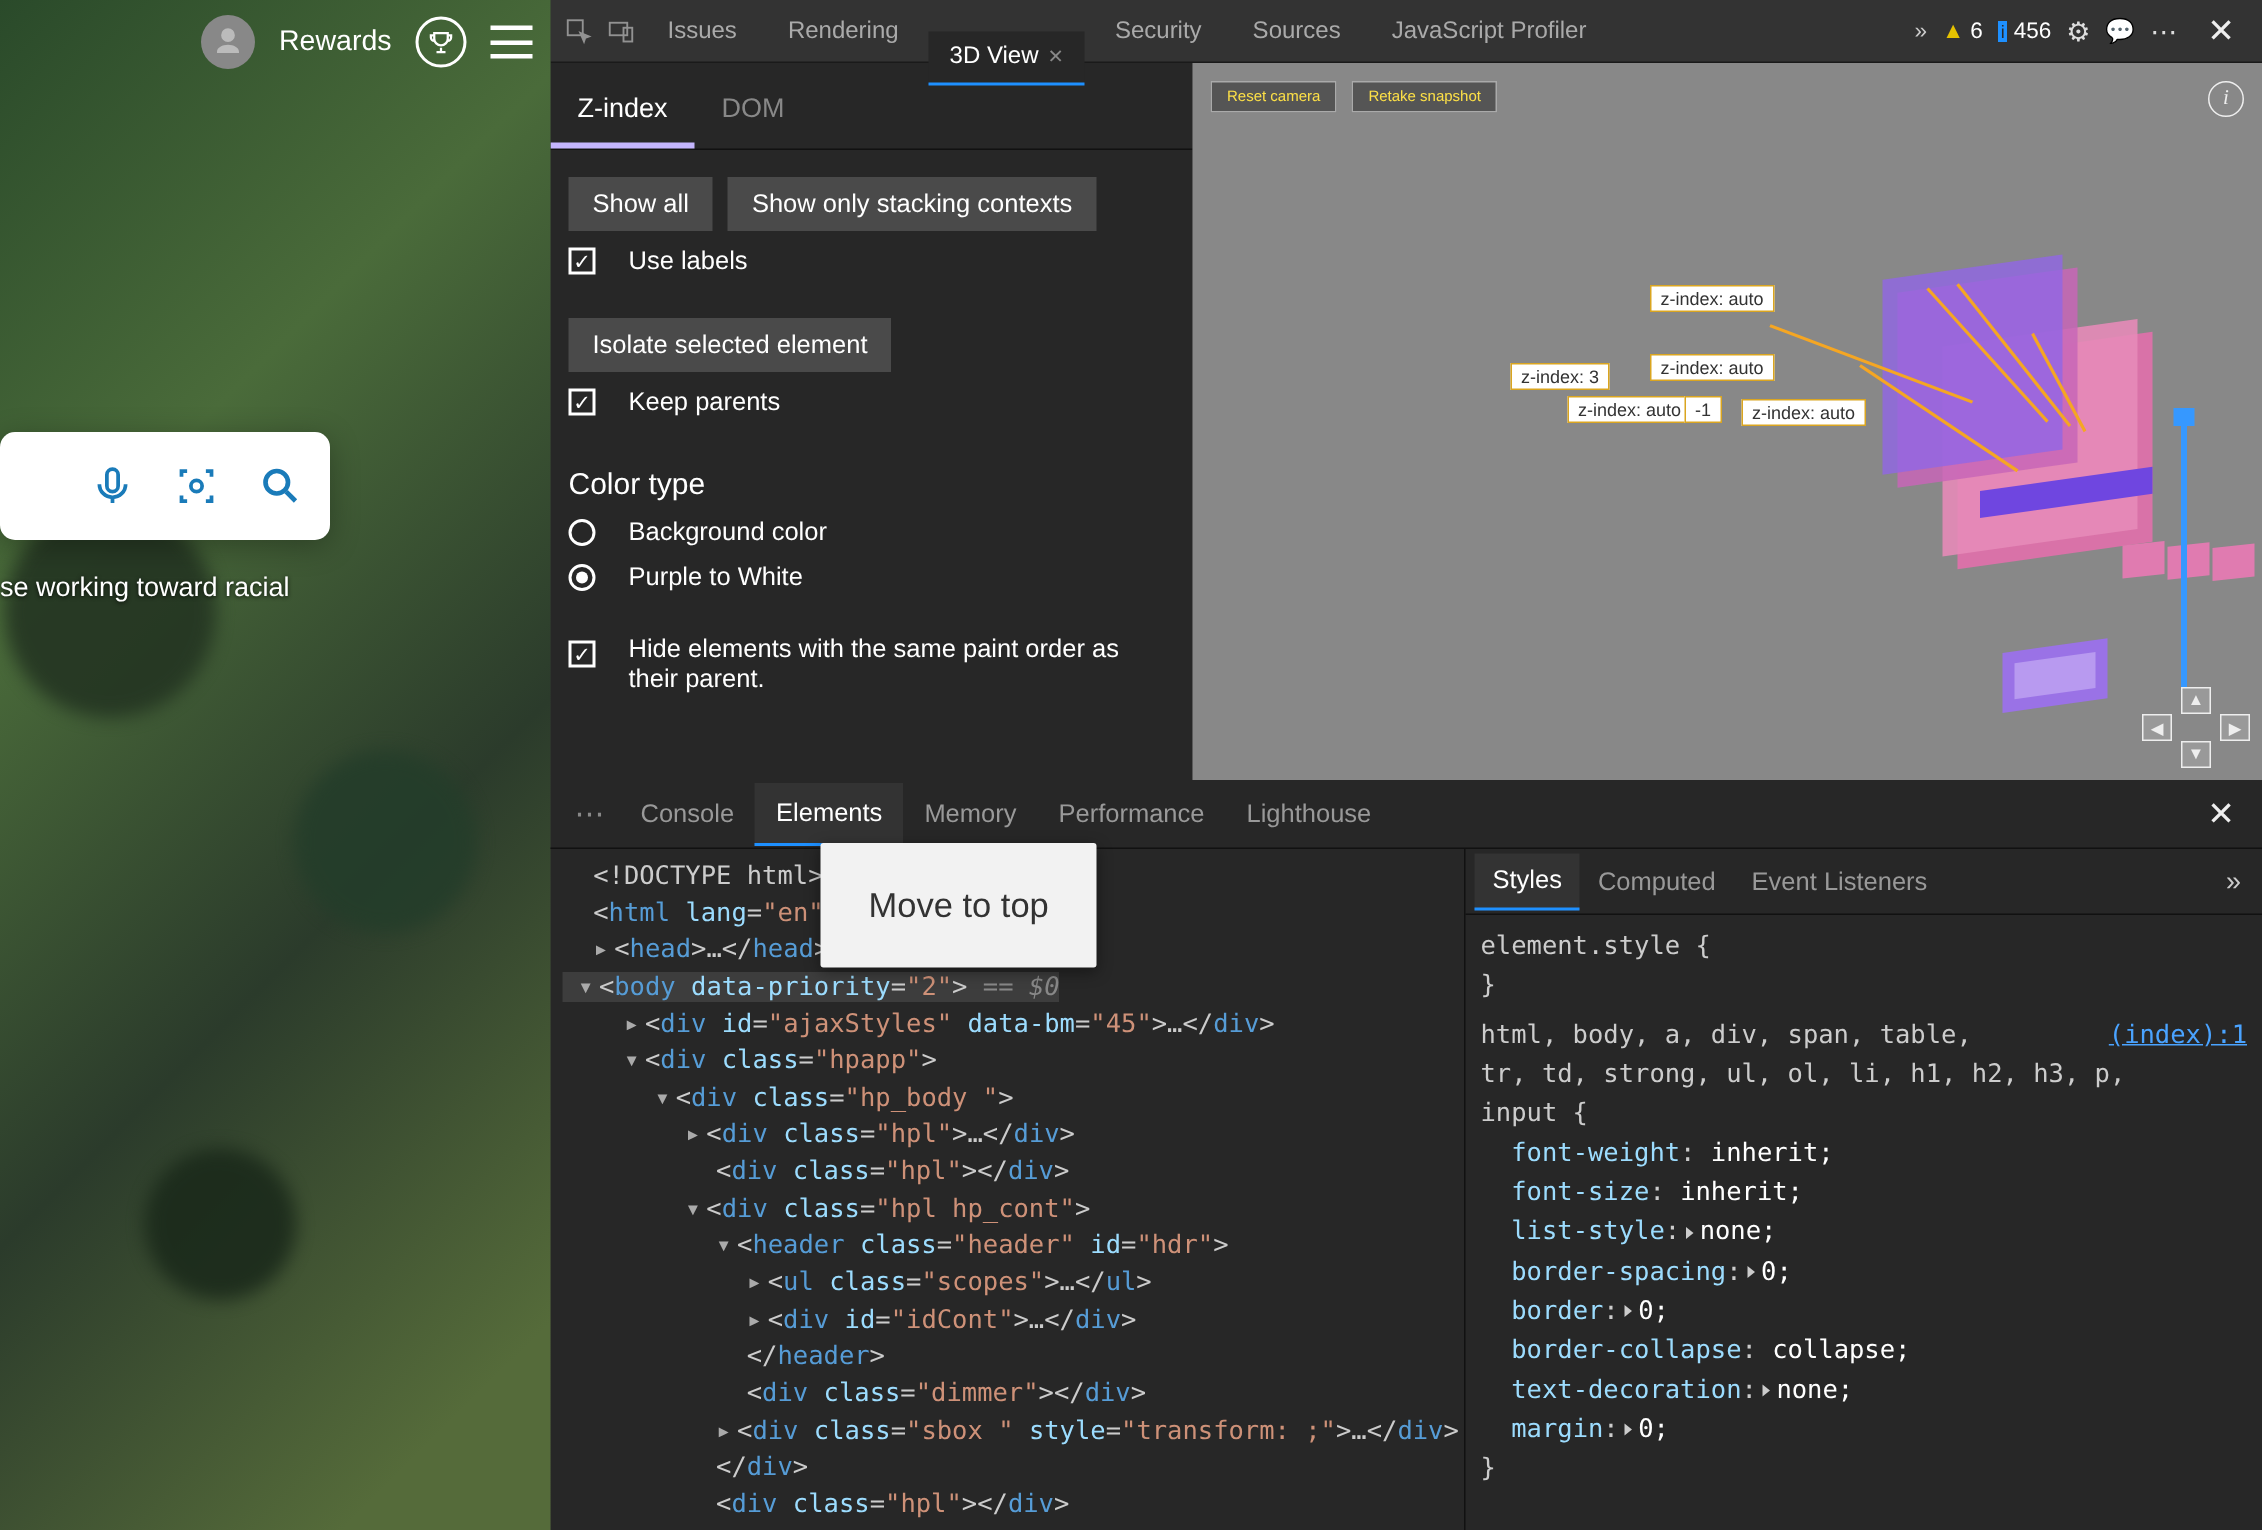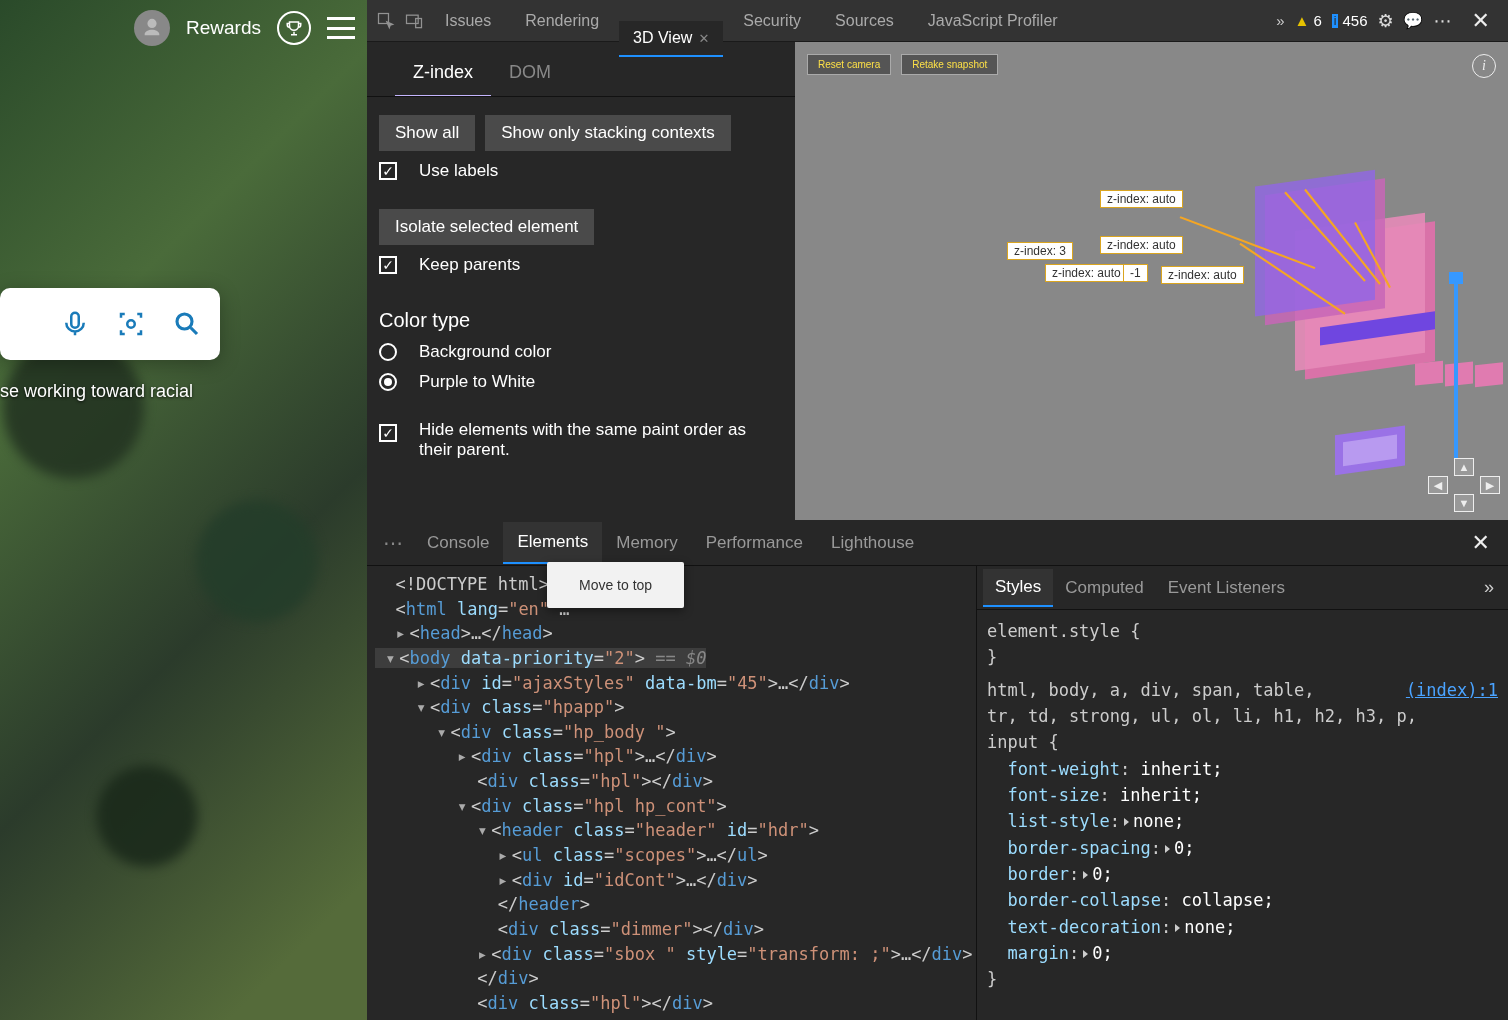--- a/index.html
+++ b/index.html
@@ -65,21 +65,21 @@
 .warn-tri { color:#e6c200; }
 .info-badge { background:#1E90FF; color:#272727; padding:0 2px; font-size:12px; }
 .gear { font-size:18px; color:#ddd; cursor:pointer; }
 .big-close { font-size:22px; color:#eee; cursor:pointer; padding:0 10px;}
 
 
 .threed-row { display:flex; height:478px; }
 .zpanel { width:428px; background:#272727; color:#fff; display:flex; flex-direction:column; }
 .zpanel-tabs { display:flex; padding:8px 0 0 0; border-bottom:1px solid #111; }
 .ztab { padding:12px 18px; color:#888; font-size:18px; cursor:pointer;}
-.ztab.active { color:#fff; border-bottom:1px solid #c4b5fd;margin-left:28px; }
+.ztab.active { color:#fff; border-bottom:4px solid #c4b5fd; }
 .zpanel-body { padding:18px 12px 12px 12px; font-size:17px; display:flex; flex-direction:column; gap:10px; }
 .btn { background:#4a4a4a; color:#fff; border:none; padding:8px 16px; font-size:17px; cursor:pointer; }
 .btn-row { display:flex; gap:10px; flex-wrap:wrap; }
 .chk-row { display:flex; align-items:center; gap:22px; }
 .chk { width:18px; height:18px; border:2px solid #fff; display:inline-flex; align-items:center; justify-content:center; }
 .chk.checked::after { content:"✓"; color:#fff; font-size:14px; line-height:1; }
 .radio { width:18px; height:18px; border:2px solid #fff; border-radius:50%; display:inline-flex; align-items:center; justify-content:center;}
 .radio.checked::after { content:""; width:8px;height:8px; background:#fff; border-radius:50%; }
 .section-gap { height:8px; }
 .section-hdr { font-size:20px; font-weight:400; margin-top:6px; }
@@ -95,22 +95,22 @@
 .zlabel { position:absolute; background:#fff; border:1px solid goldenrod; color:#333; font-size:12px; padding:1px 6px; white-space:nowrap;}
 
 
 .bottom-panel { flex:1; display:flex; flex-direction:column; background:#272727; }
 .bp-tabs { display:flex; align-items:center; padding:0 8px; height:46px; border-bottom:1px solid #111; }
 .bp-dots { color:#888; font-size:20px; padding:0 8px; letter-spacing:2px;}
 .bp-tab { padding:10px 14px; color:#999; cursor:pointer; font-size:17px; position:relative;}
 .bp-tab.active { color:#fff; background:#333; border-bottom:2px solid #1E90FF; }
 .bp-close { margin-left:auto; font-size:22px; color:#eee; padding:0 10px; cursor:pointer; }
 .tooltip-move {
-  position:absolute; background:#f2f2f2; color:#333; padding:15px 32px;
-  font-size:14px; border-radius:2px; box-shadow:0 3px 10px rgba(0,0,0,.4);
+  position:absolute; background:#f2f2f2; color:#333; padding:28px 32px;
+  font-size:23px; border-radius:2px; box-shadow:0 3px 10px rgba(0,0,0,.4);
   z-index:5;
 }
 .bp-body { flex:1; display:flex; min-height:0; position:relative;}
 .dom-tree { flex:1.2; padding:6px 0 0 8px; font-family:Consolas,monospace; font-size:17px; line-height:1.45; color:#ccc; overflow:hidden; }
 .dom-tree pre { margin:0; font-family:inherit; }
 .hl-line { background:#3d3d3d; }
 .punct { color:#ccc; }
 .tag { color:#569cd6; }
 .attrn { color:#9cdcfe; }
 .attrv { color:#ce9178; }

